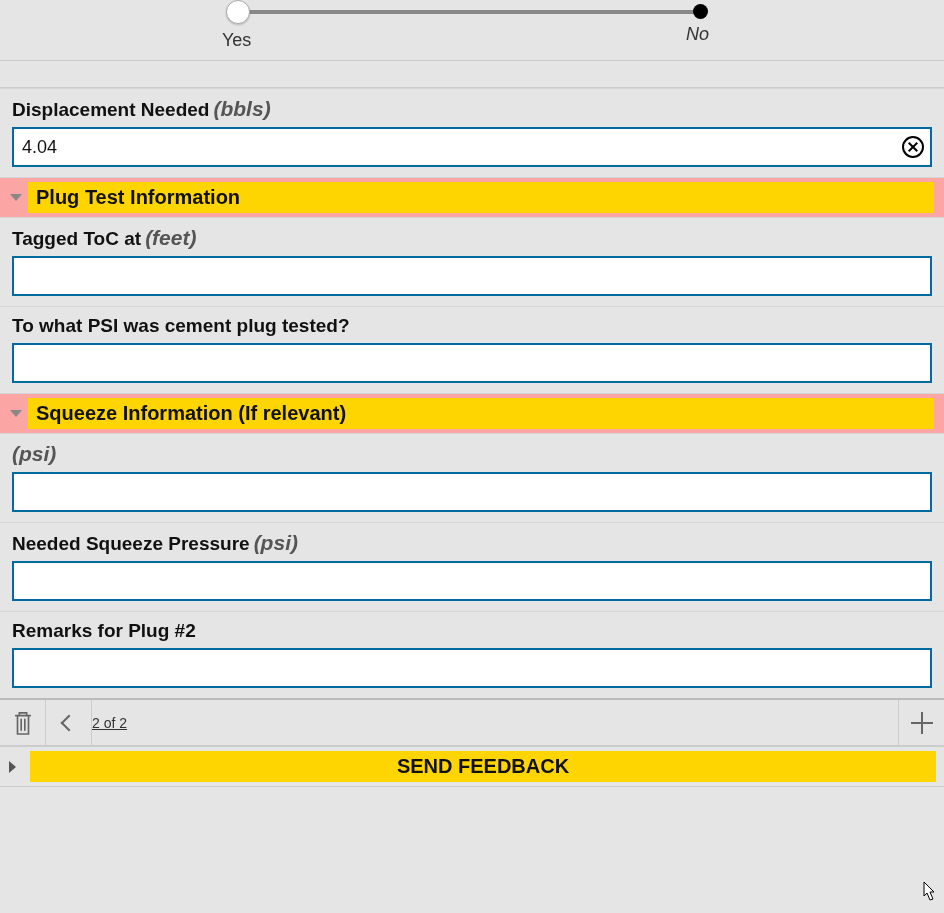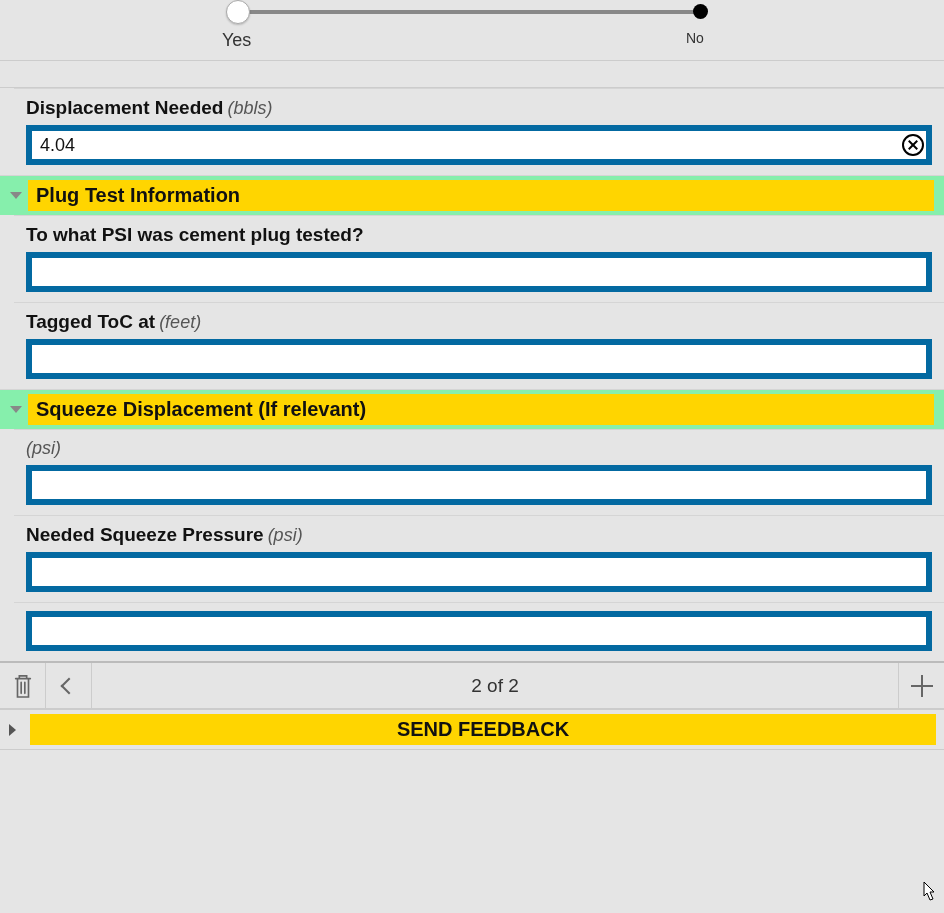--- a/index.html
+++ b/index.html
@@ -56,60 +56,60 @@
   }
   .slider-label-left {
     position: absolute;
     top: 30px;
     left: 222px;
     font-size: 18px;
     color: #333;
   }
   .slider-label-right {
     position: absolute;
-    top: 30px;
+    top: 24px;
     left: 686px;
-    font-size: 14px;
+    font-size: 18px;
     color: #333;
+    font-style: italic;
   }
   .spacer-bar {
     height: 28px;
     background: #e5e5e5;
     border-top: 1px solid #ccc;
     border-bottom: 1px solid #ccc;
   }
   .field-group {
     background: #e5e5e5;
     padding: 8px 12px 10px 12px;
     border-top: 1px solid #d5d5d5;
-    margin-left: 14px;
   }
   .field-label {
     font-size: 19px;
     font-weight: 600;
     color: #111;
     margin-bottom: 6px;
     display: flex;
     align-items: baseline;
     gap: 4px;
   }
   .field-unit {
     font-style: italic;
-    font-weight: 400;
-    font-size: 18px;
+    font-weight: 700;
+    font-size: 21px;
     color: #555;
   }
   .field-input-wrap {
     position: relative;
     width: 100%;
   }
   .field-input {
     width: 100%;
     height: 40px;
-    border: 6px solid #0369a1;
+    border: 2px solid #0369a1;
     background: #fff;
     padding: 0 40px 0 8px;
     font-size: 18px;
     color: #111;
   }
   .clear-btn {
     position: absolute;
     right: 8px;
     top: 50%;
     transform: translateY(-50%);
@@ -126,21 +126,21 @@
   .clear-btn::before, .clear-btn::after {
     content: '';
     position: absolute;
     width: 12px;
     height: 2px;
     background: #000;
   }
   .clear-btn::before { transform: rotate(45deg); }
   .clear-btn::after { transform: rotate(-45deg); }
   .section-header {
-    background: #86efac;
+    background: #fca5a5;
     padding: 4px 10px;
     display: flex;
     align-items: center;
     gap: 6px;
     border-top: 1px solid #d5d5d5;
   }
   .chevron-down {
     width: 0;
     height: 0;
     border-left: 6px solid transparent;
@@ -172,23 +172,23 @@
     justify-content: center;
     cursor: pointer;
     border-right: 1px solid #ccc;
   }
   .pager-btn.last {
     border-right: none;
     border-left: 1px solid #ccc;
   }
   .pager-center {
     flex: 1;
-    text-align: center;
-    font-size: 19px;
+    font-size: 14px;
     color: #333;
+    text-decoration: underline;
   }
   .trash-icon {
     width: 22px;
     height: 26px;
   }
   .chevron-left {
     width: 12px;
     height: 12px;
     border-left: 2px solid #666;
     border-bottom: 2px solid #666;
@@ -282,40 +282,40 @@
     </div>
   </div>
 
   <div class="section-header">
     <div class="chevron-down"></div>
     <div class="section-title">Plug Test Information</div>
   </div>
 
   <div class="field-group">
     <div class="field-label">
-      <span>To what PSI was cement plug tested?</span>
-    </div>
-    <div class="field-input-wrap">
-      <input class="field-input" type="text" value="" style="">
-    </div>
-  </div>
-
-  <div class="field-group">
-    <div class="field-label">
       <span>Tagged ToC at</span>
       <span class="field-unit">(feet)</span>
     </div>
     <div class="field-input-wrap">
       <input class="field-input" type="text" value="" style="">
     </div>
   </div>
 
+  <div class="field-group">
+    <div class="field-label">
+      <span>To what PSI was cement plug tested?</span>
+    </div>
+    <div class="field-input-wrap">
+      <input class="field-input" type="text" value="" style="">
+    </div>
+  </div>
+
   <div class="section-header">
     <div class="chevron-down"></div>
-    <div class="section-title">Squeeze Displacement (If relevant)</div>
+    <div class="section-title">Squeeze Information (If relevant)</div>
   </div>
 
 
   <div class="field-group">
     <div class="field-label">
       <span class="field-unit">(psi)</span>
     </div>
     <div class="field-input-wrap">
       <input class="field-input" type="text" value="" style="">
     </div>
@@ -325,20 +325,23 @@
     <div class="field-label">
       <span>Needed Squeeze Pressure</span>
       <span class="field-unit">(psi)</span>
     </div>
     <div class="field-input-wrap">
       <input class="field-input" type="text" value="" style="">
     </div>
   </div>
 
   <div class="field-group">
+    <div class="field-label">
+      <span>Remarks for Plug #2</span>
+    </div>
     <div class="field-input-wrap">
       <input class="field-input" type="text" value="" style="">
     </div>
   </div>
 
   <div class="pager-bar">
     <div class="pager-btn">
       <svg class="trash-icon" viewBox="0 0 24 28">
         <path d="M4 6 L20 6 M8 6 L8 3 L16 3 L16 6 M6 6 L6 26 L18 26 L18 6 M10 10 L10 22 M14 10 L14 22" stroke="#666" stroke-width="1.8" fill="none" stroke-linecap="round"></path>
       </svg>

